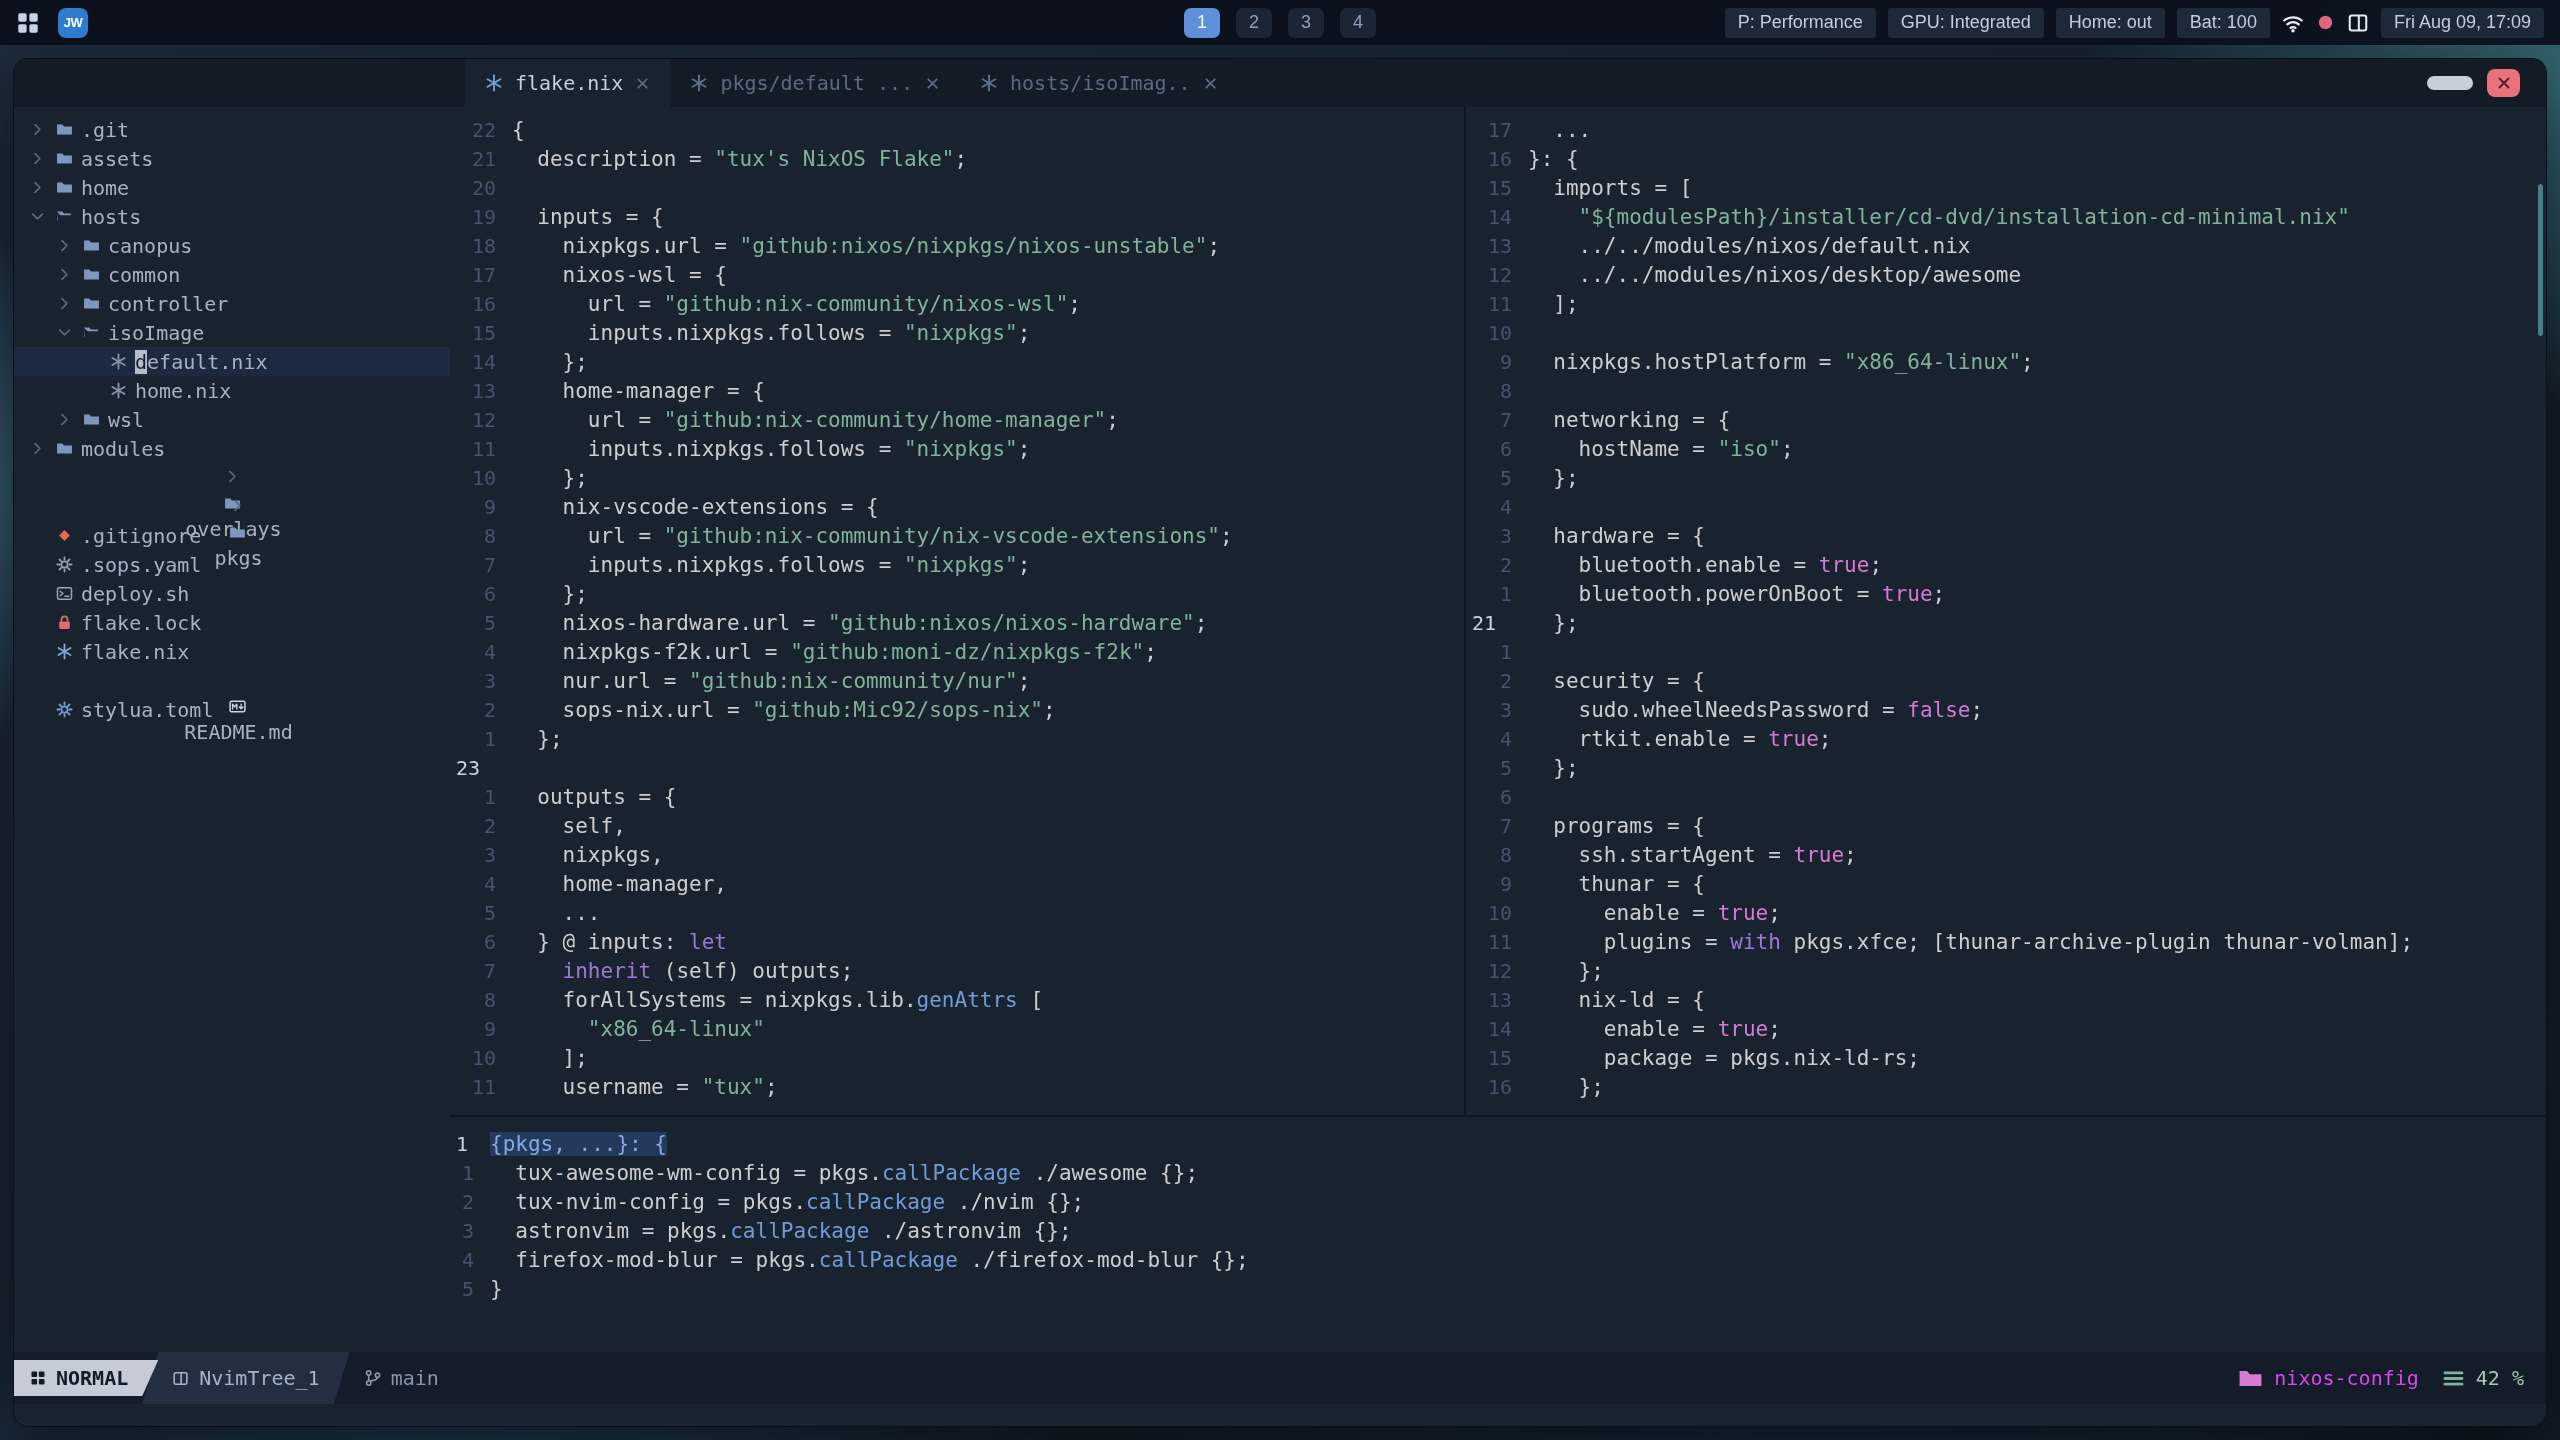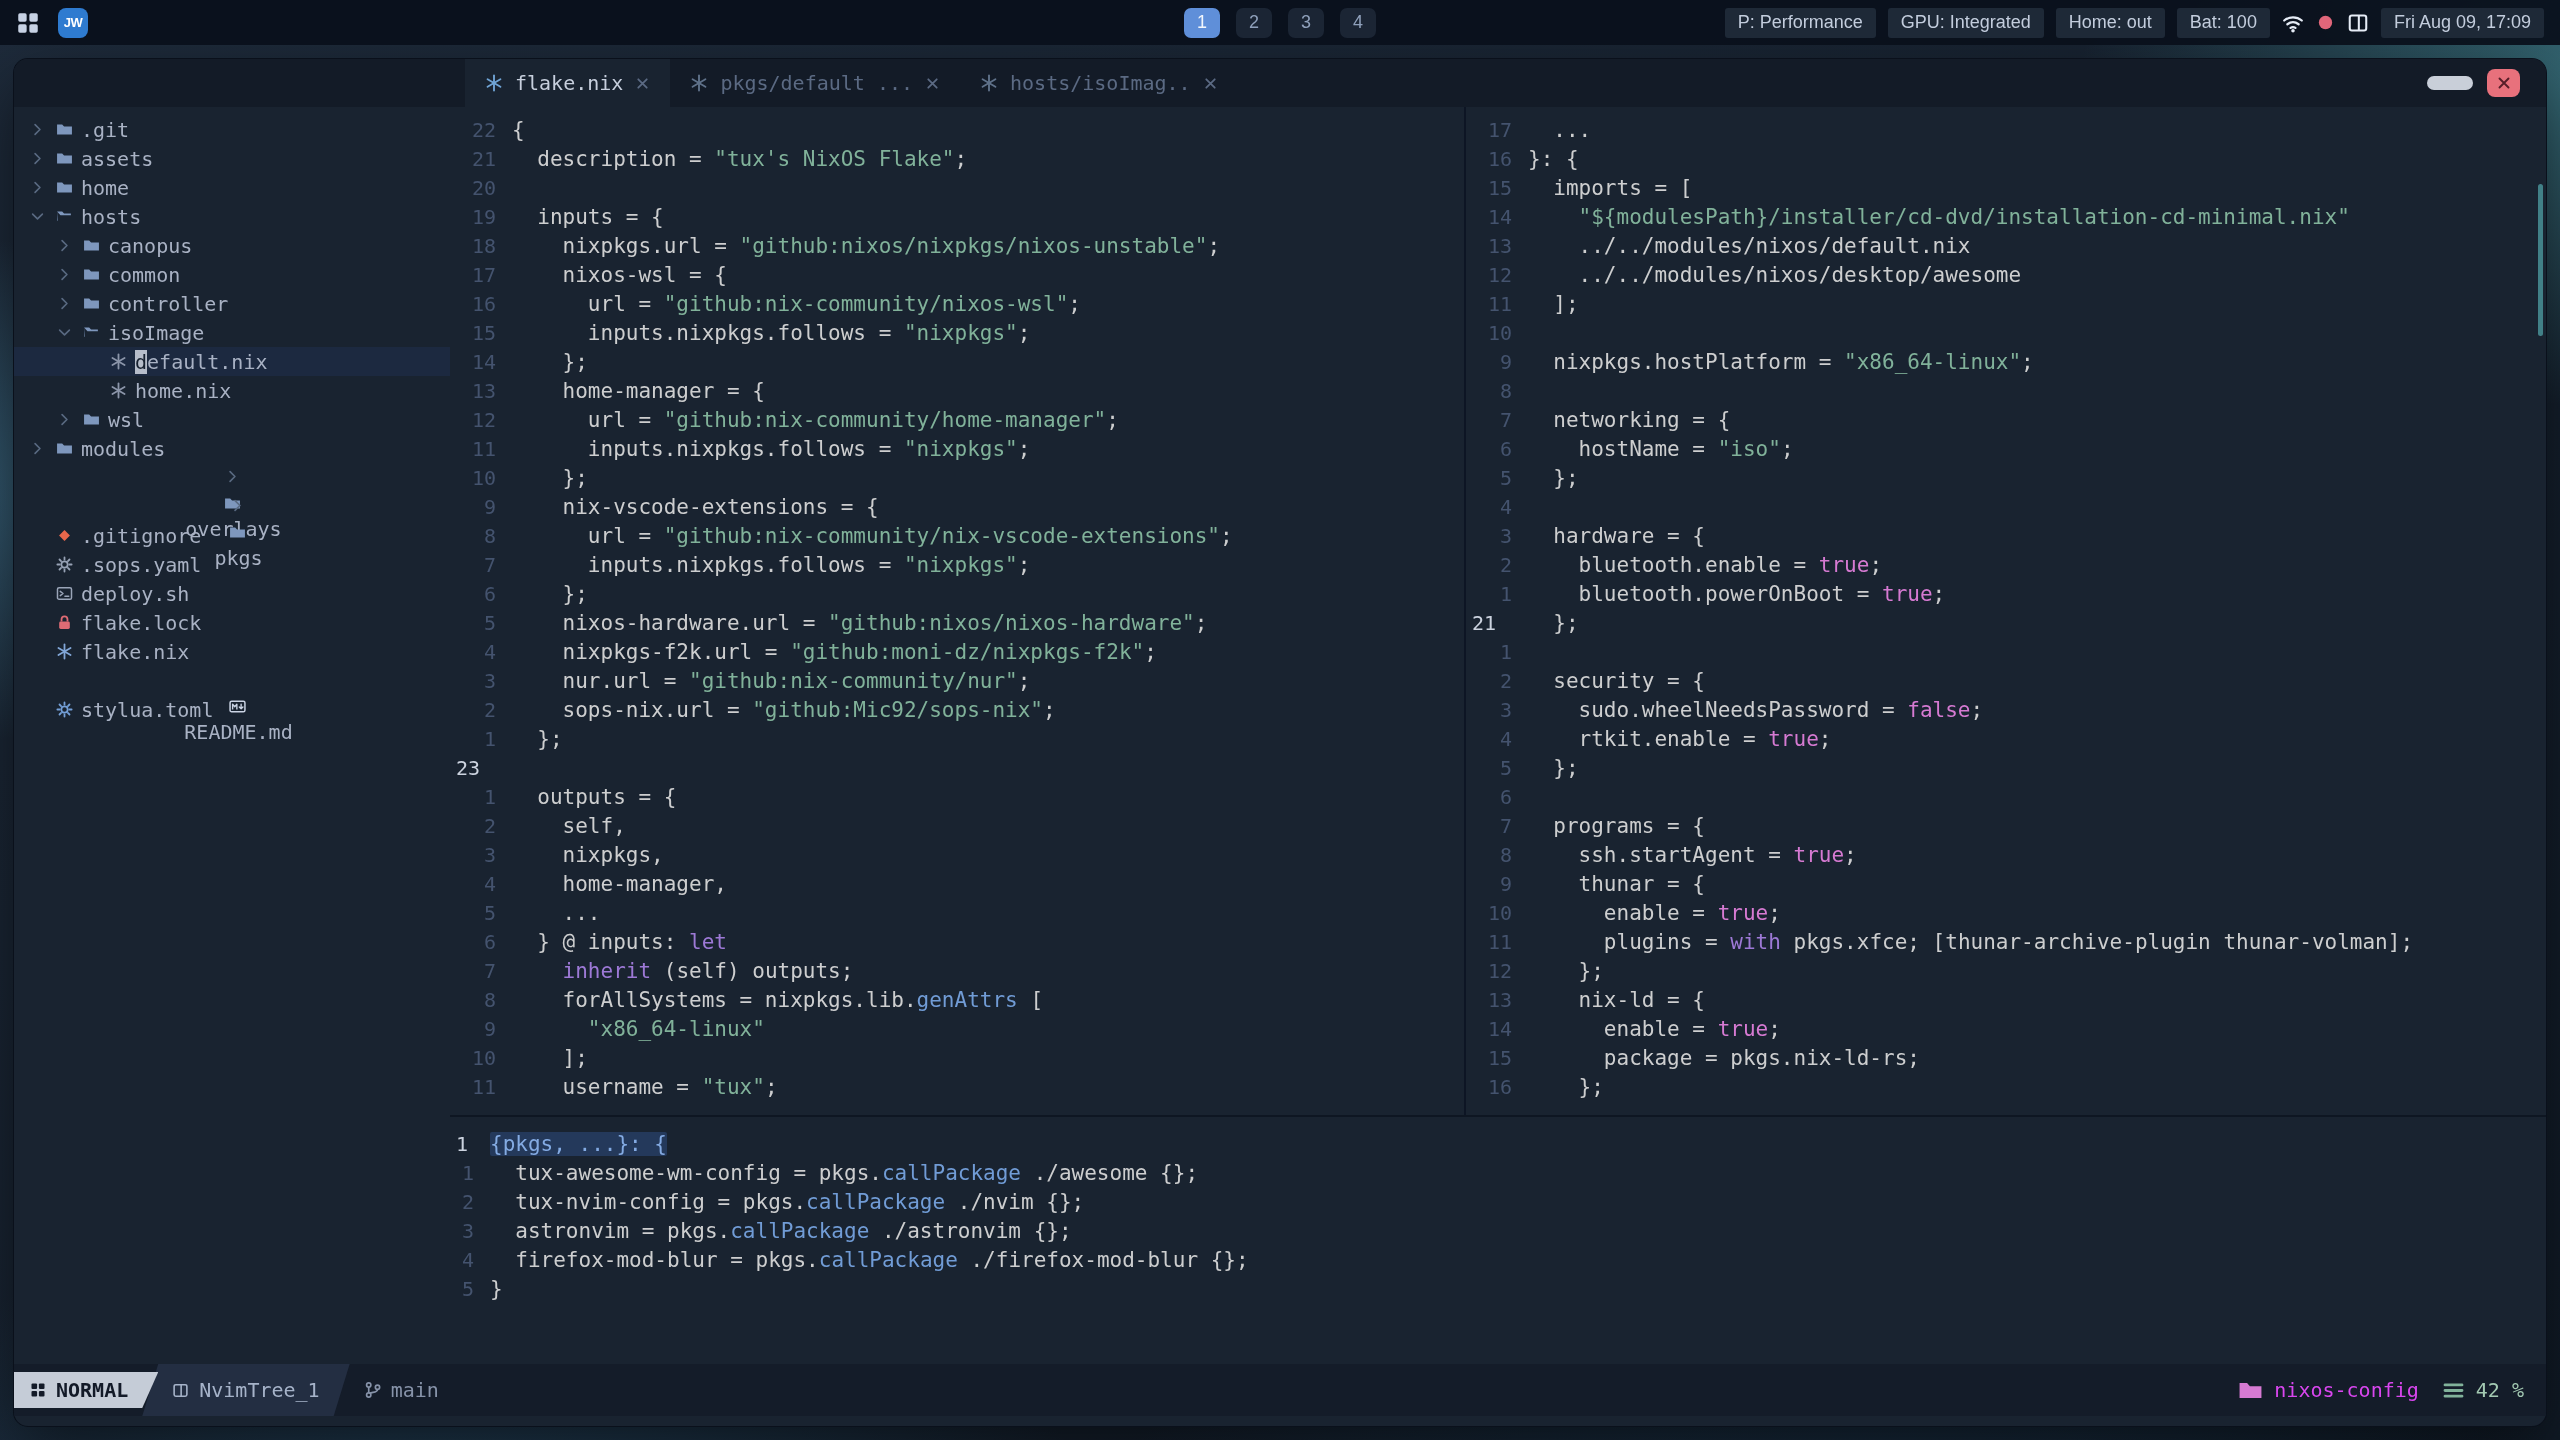--- a/index.html
+++ b/index.html
@@ -67,21 +67,21 @@
 .ln{flex:0 0 46px;text-align:right;color:#44536e;font-size:20px}
 .crow.cur .ln{text-align:left;padding-left:6px;color:#ccd3df}
 .pane-pkgs .ln{flex-basis:24px}
 .ct{white-space:pre;color:#cdcecf}
 .str{color:#81b29a}
 .bool{color:#d67ad2}
 .kw{color:#9d79d6}
 .fn{color:#719cd6}
 .selseg{background:#24395b;color:#84abe3;border-radius:2px}
 
-.statusline{flex:0 0 36px;margin-bottom:10px;background:#141c29;display:flex;align-items:center;
+.statusline{flex:0 0 36px;margin-bottom:22px;background:#141c29;display:flex;align-items:center;
  font-size:20px;position:relative}
 .seg-mode{height:36px;background:#c5ccd7;color:#131a28;font-weight:bold;display:flex;align-items:center;
  gap:10px;padding:0 30px 0 16px;clip-path:polygon(0 0,100% 0,calc(100% - 16px) 100%,0 100%);z-index:2}
 .seg-mode .mico{width:16px;height:16px;color:#131a28;display:block}
 .seg-buf{height:52px;background:#232e42;color:#a6b3c9;display:flex;align-items:center;gap:10px;
  padding:0 30px 0 30px;margin-left:-16px;clip-path:polygon(16px 0,100% 0,calc(100% - 16px) 100%,0 100%);z-index:1}
 .seg-buf .bico{width:17px;height:17px;color:#a6b3c9;display:block}
 .seg-branch{display:flex;align-items:center;gap:9px;color:#8793a9;margin-left:14px}
 .seg-branch .gico{width:18px;height:18px;display:block}
 .flex-sp{flex:1}

